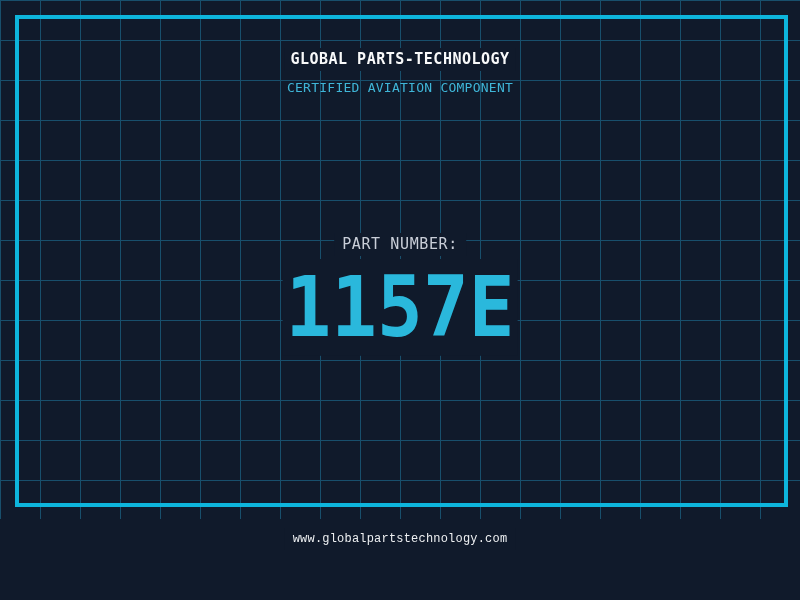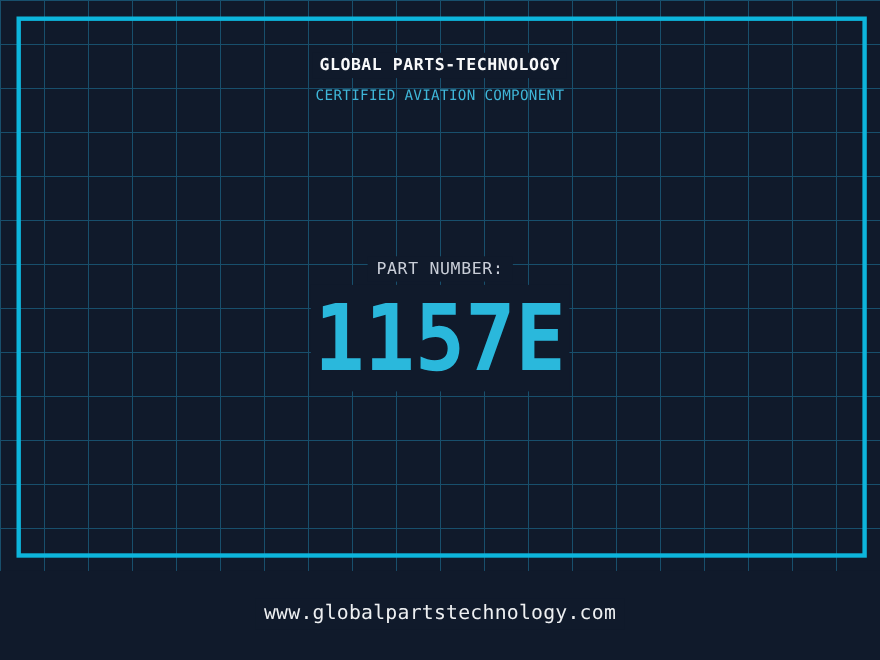--- a/index.html
+++ b/index.html
@@ -68,25 +68,26 @@
   .part-number {
     top: 259px;
     font-size: 76px;
     font-weight: bold;
     color: var(--number-text);
     padding: 6px 3px;
     transform: translateX(-50%) scaleY(1.1);
     transform-origin: top center;
   }
   .website {
-    top: 544px;
-    font-size: 18px;
+    top: 528px;
+    font-size: 12px;
     letter-spacing: 0.2px;
     color: var(--url-text);
     padding: 5px 8px;
+    font-family: Liberation Mono, monospace;
   }
 </style>
 </head>
 <body>
 
 <div class="stage">
   <div class="frame"></div>
 
   <div class="txt boxed brand-title">GLOBAL PARTS-TECHNOLOGY</div>
 

